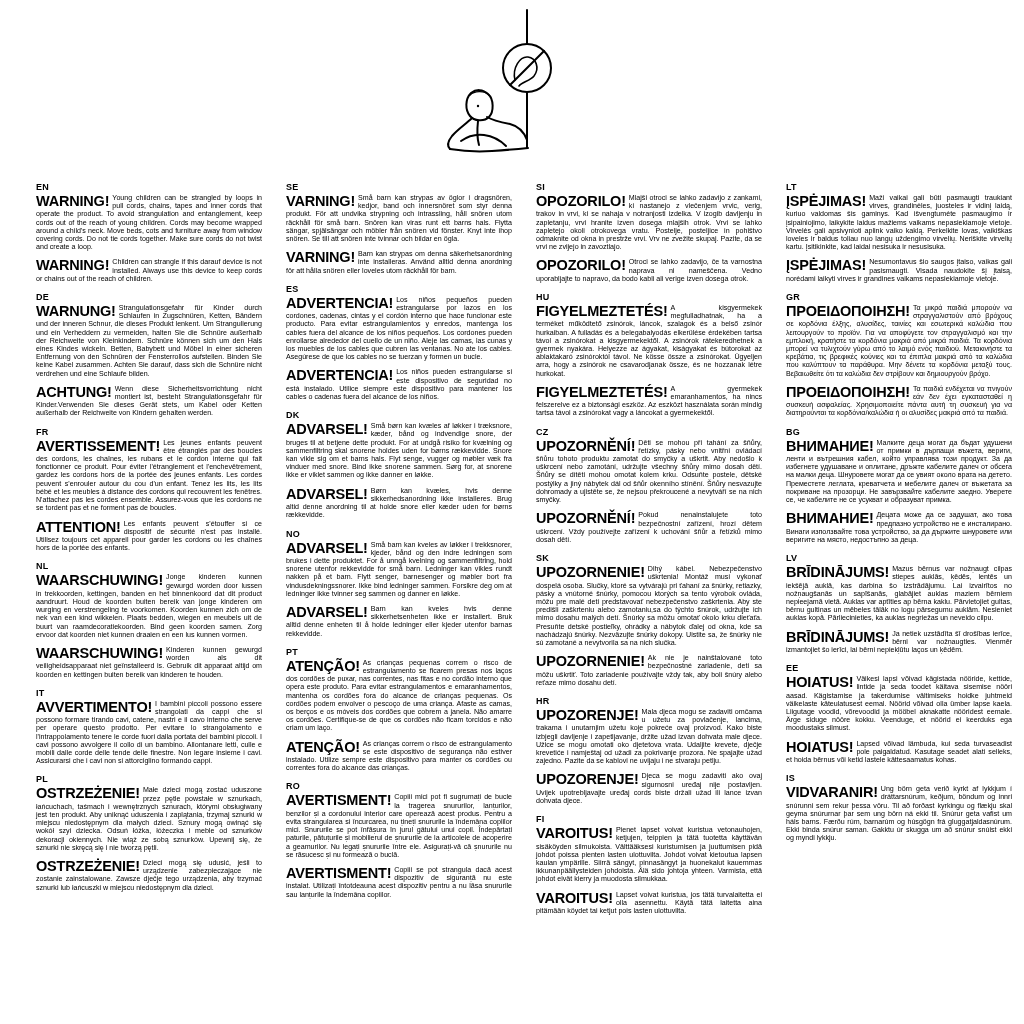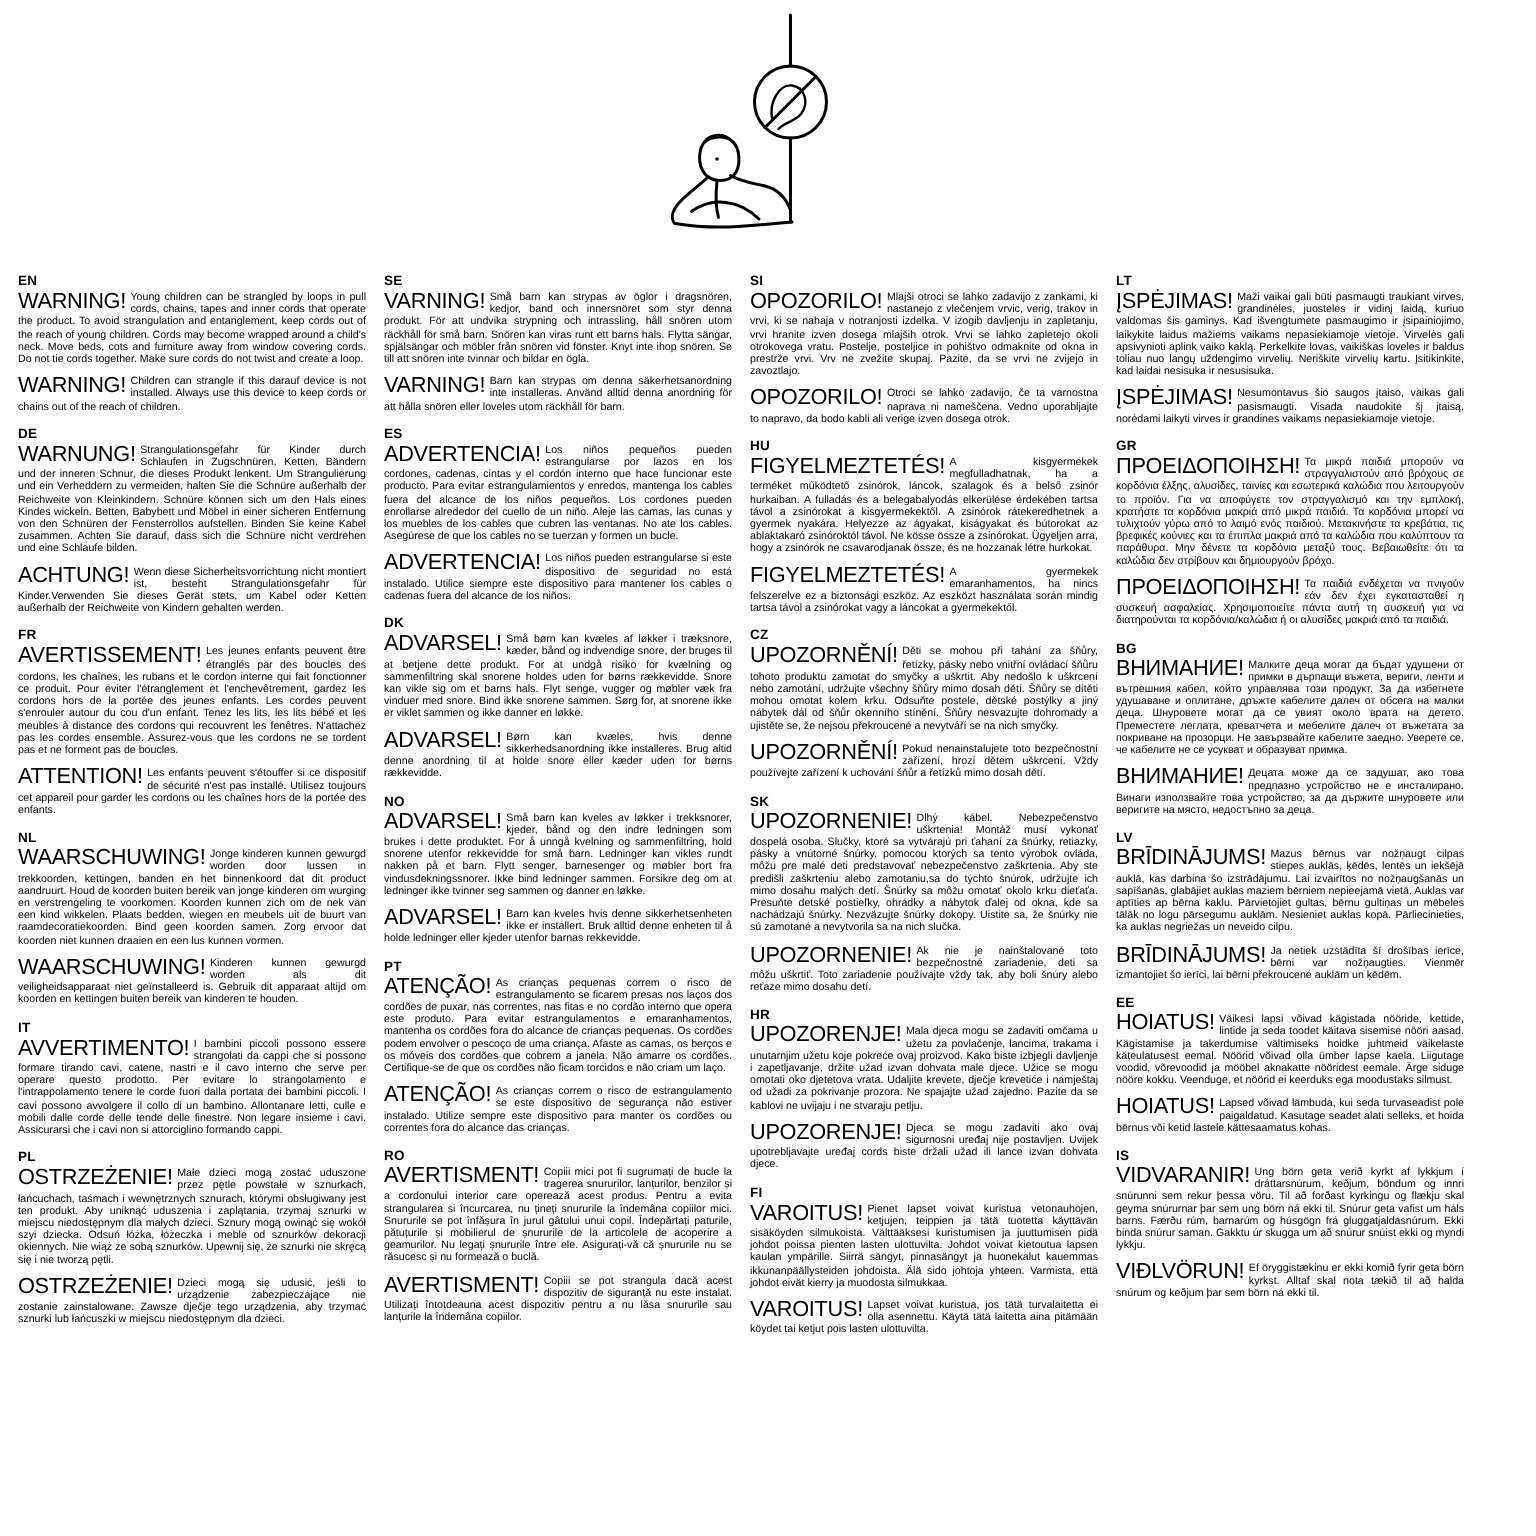--- a/index.html
+++ b/index.html
@@ -21,26 +21,26 @@
     position: absolute;
     left: 0;
     top: 0;
     width: 1024px;
     height: 180px;
   }
 
   
   #columns {
     position: absolute;
-    left: 12px;
+    left: 36px;
     top: 182px;
     width: 976px;
     height: 830px;
     display: flex;
-    gap: 12px;
+    gap: 24px;
   }
   .col {
     width: 232px;
     display: block;
   }
 
   .lang-block {
     margin-bottom: 9px;
   }
   .lang-code {
@@ -48,21 +48,21 @@
     font-weight: bold;
     letter-spacing: .2px;
     line-height: 11px;
     margin-bottom: 1px;
   }
   .notice {
     margin-bottom: 7px;
   }
   .head {
     font-size: 14.5px;
-    font-weight: normal;
+    font-weight: bold;
     letter-spacing: -0.2px;
     line-height: 14px;
   }
   .body-txt {
     font-size: 7.1px;
     line-height: 8.2px;
     text-align: justify;
     letter-spacing: 0px;
   }
   .run {
@@ -431,21 +431,21 @@
         <div class="lang-code">LV</div>
         <div class="notice">
           <div class="run">
             <span class="head">BRĪDINĀJUMS!</span>
             <span class="body-txt">Mazus bērnus var nožņaugt cilpas stiepes auklās, ķēdēs, lentēs un iekšējā auklā, kas darbina šo izstrādājumu. Lai izvairītos no nožņaugšanās un sapīšanās, glabājiet auklas maziem bērniem nepieejamā vietā. Auklas var aptīties ap bērna kaklu. Pārvietojiet gultas, bērnu gultiņas un mēbeles tālāk no logu pārsegumu auklām. Nesieniet auklas kopā. Pārliecinieties, ka auklas negriežas un neveido cilpu.</span>
           </div>
         </div>
         <div class="notice">
           <div class="run">
             <span class="head">BRĪDINĀJUMS!</span>
-            <span class="body-txt">Ja netiek uzstādīta šī drošības ierīce, bērni var nožņaugties. Vienmēr izmantojiet šo ierīci, lai bērni překroucené auklām un ķēdēm.</span>
+            <span class="body-txt">Ja netiek uzstādīta šī drošības ierīce, bērni var nožņaugties. Vienmēr izmantojiet šo ierīci, lai bērni nepiekļūtu laços un ķēdēm.</span>
           </div>
         </div>
       </div>
       <div class="lang-block">
         <div class="lang-code">EE</div>
         <div class="notice">
           <div class="run">
             <span class="head">HOIATUS!</span>
             <span class="body-txt">Väikesi lapsi võivad kägistada nööride, kettide, lintide ja seda toodet käitava sisemise nööri aasad. Kägistamise ja takerdumise vältimiseks hoidke juhtmeid väikelaste käteulatusest eemal. Nöörid võivad olla ümber lapse kaela. Liigutage voodid, võrevoodid ja mööbel aknakatte nööridest eemale. Ärge siduge nööre kokku. Veenduge, et nöörid ei keerduks ega moodustaks silmust.</span>
           </div>
@@ -458,21 +458,15 @@
         </div>
       </div>
       <div class="lang-block">
         <div class="lang-code">IS</div>
         <div class="notice">
           <div class="run">
             <span class="head">VIDVARANIR!</span>
             <span class="body-txt">Ung börn geta verið kyrkt af lykkjum í dráttarsnúrum, keðjum, böndum og innri snúrunni sem rekur þessa vöru. Til að forðast kyrkingu og flækju skal geyma snúrurnar þar sem ung börn ná ekki til. Snúrur geta vafist um háls barns. Færðu rúm, barnarúm og húsgögn frá gluggatjaldasnúrum. Ekki binda snúrur saman. Gakktu úr skugga um að snúrur snúist ekki og myndi lykkju.</span>
           </div>
         </div>
-        <div class="notice">
-          <div class="run">
-            <span class="head">VIÐLVÖRUN!</span>
-            <span class="body-txt">Ef öryggistækinu er ekki komið fyrir geta börn kyrkst. Alltaf skal nota tækið til að halda snúrum og keðjum þar sem börn ná ekki til.</span>
-          </div>
-        </div>
       </div>
     </div>
 </div>
 
 </body></html>

